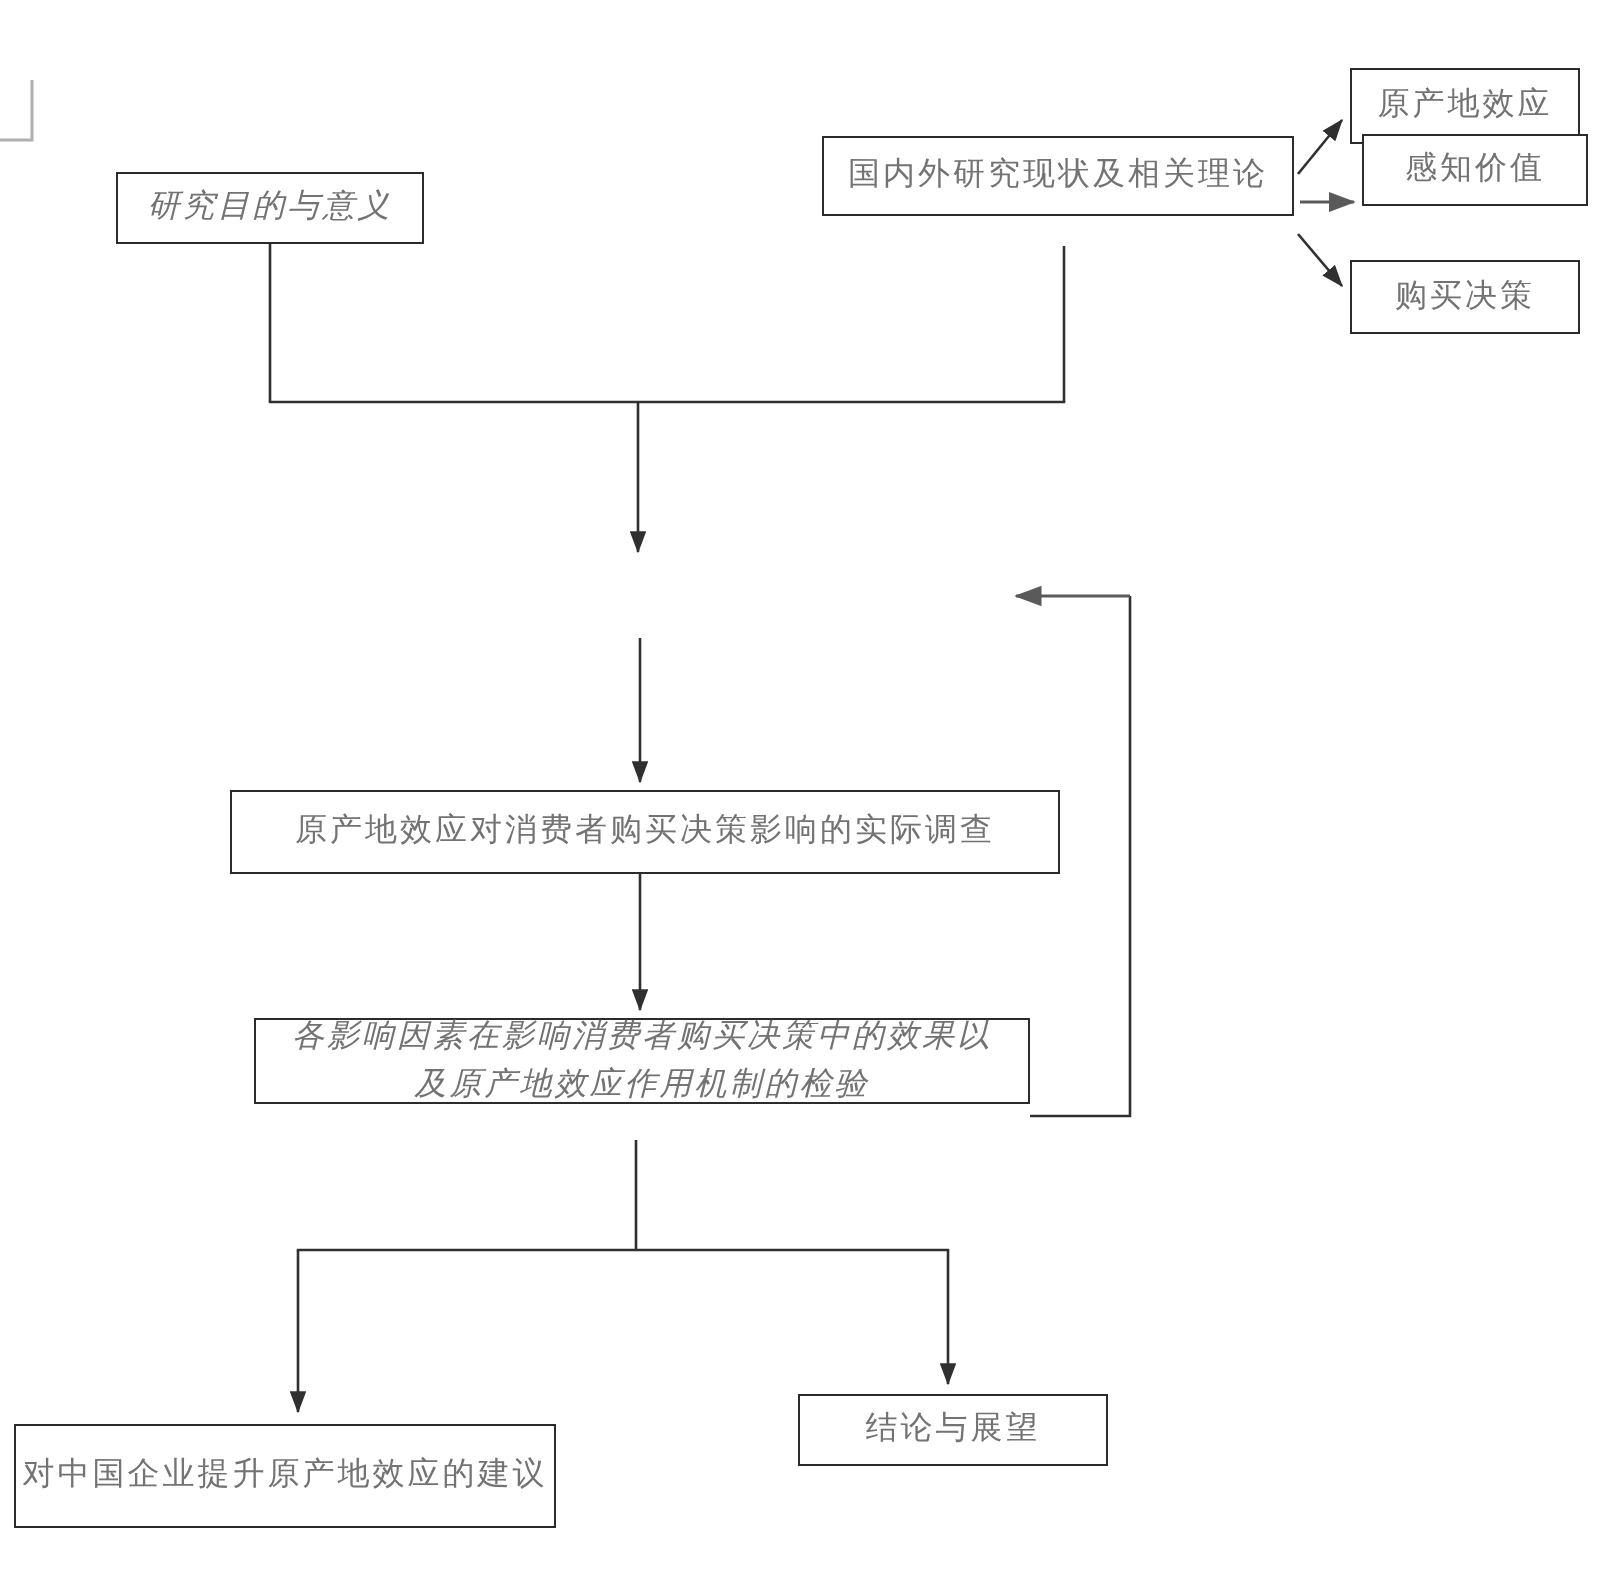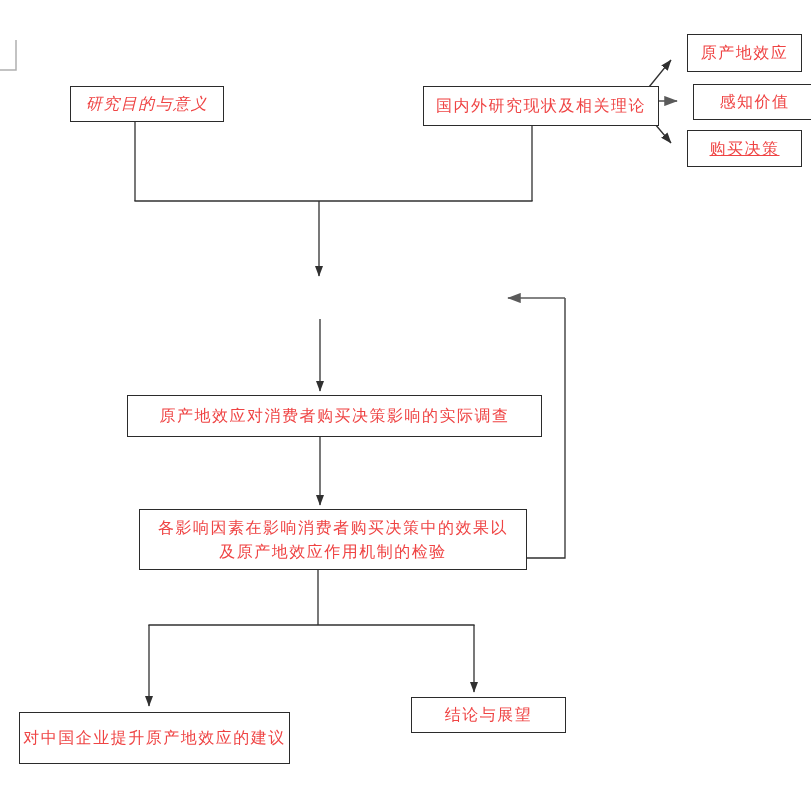--- a/index.html
+++ b/index.html
@@ -9,40 +9,39 @@
     background:#ffffff;
     font-family:"Liberation Sans","DejaVu Sans",sans-serif;
     overflow:hidden;
   }
   #wires{position:absolute;left:0;top:0;width:811px;height:788px;}
   .node{
     position:absolute;
     box-sizing:border-box;
     border:1px solid #2b2b2b;
     background:#ffffff;
-    color:#ef4444;
+    color:#737373;
     display:flex;
     align-items:center;
     justify-content:center;
     text-align:center;
     font-size:16px;
     letter-spacing:1.5px;
     line-height:1.45;
     white-space:pre-line;
-    margin-left:12px;
   }
   
   .n-purpose          {left:58px;  top:86px;  width:154px; height:36px;font-style:italic;}
-  .n-review           {left:411px; top:86px;  width:236px; height:40px;}
+  .n-review           {left:411px; top:68px;  width:236px; height:40px;}
   .n-coo-effect       {left:675px; top:34px;  width:115px; height:38px;}
-  .n-perceived-value  {left:681px; top:84px;  width:123px; height:36px;}
-  .n-purchase-decision{left:675px; top:130px; width:115px; height:37px;text-decoration:underline;}
+  .n-perceived-value  {left:681px; top:67px;  width:113px; height:36px;}
+  .n-purchase-decision{left:675px; top:130px; width:115px; height:37px;}
   .n-hypothesis       {left:139px; top:280px; width:365px; height:39px;}
   .n-survey           {left:115px; top:395px; width:415px; height:42px;}
-  .n-test             {left:127px; top:509px; width:388px; height:61px;}
+  .n-test             {left:127px; top:509px; width:388px; height:43px;font-style:italic;}
   .n-suggestion       {left:7px;   top:712px; width:271px; height:52px;}
   .n-conclusion       {left:399px; top:697px; width:155px; height:36px;}
 </style>
 </head>
 <body>
 
 <div id="canvas">
 
   <svg id="wires" width="811" height="788" viewBox="0 0 811 788" fill="none" xmlns="http://www.w3.org/2000/svg">
     <defs>

